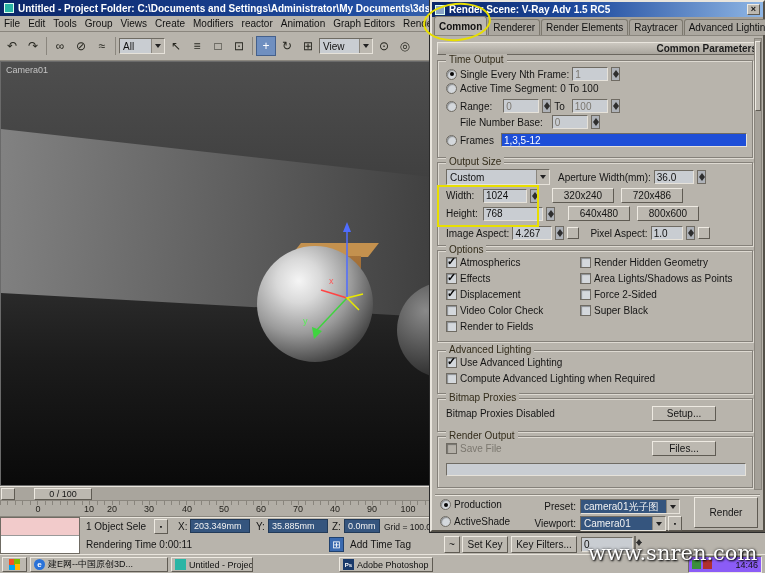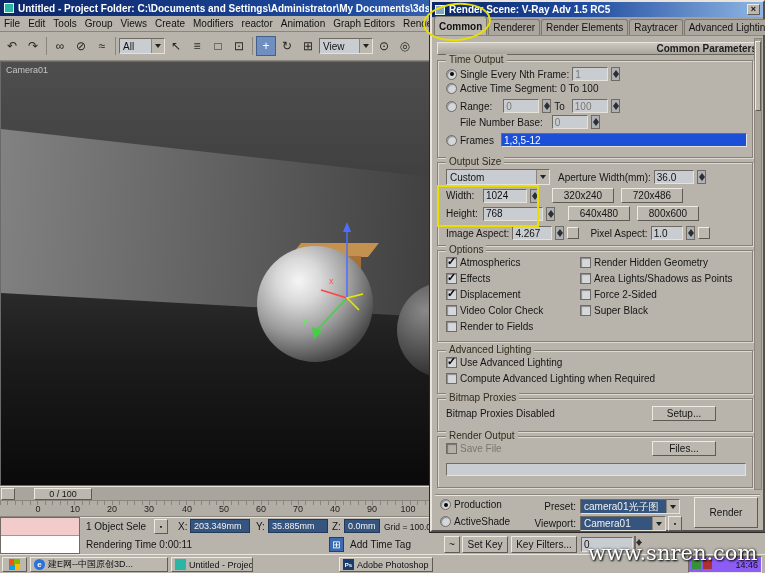--- a/index.html
+++ b/index.html
@@ -149,21 +149,21 @@
     </svg>
   </div>
 
   <div class="tl">
     <div class="btn a" style="left:1px;top:1px;width:14px;height:12px"></div>
     <div class="btn a" style="left:34px;top:1px;width:58px;height:12px;font-size:9px">0 / 100</div>
   </div>
 
   <div class="ruler">
     <span class="tick" style="left:38px">0</span>
-    <span class="tick" style="left:75px">10</span>
+    <span class="tick" style="left:89px">10</span>
     <span class="tick" style="left:112px">20</span>
     <span class="tick" style="left:149px">30</span>
     <span class="tick" style="left:187px">40</span>
     <span class="tick" style="left:224px">50</span>
     <span class="tick" style="left:261px">60</span>
     <span class="tick" style="left:298px">70</span>
     <span class="tick" style="left:335px">40</span>
     <span class="tick" style="left:372px">90</span>
     <span class="tick" style="left:408px">100</span>
   </div>

